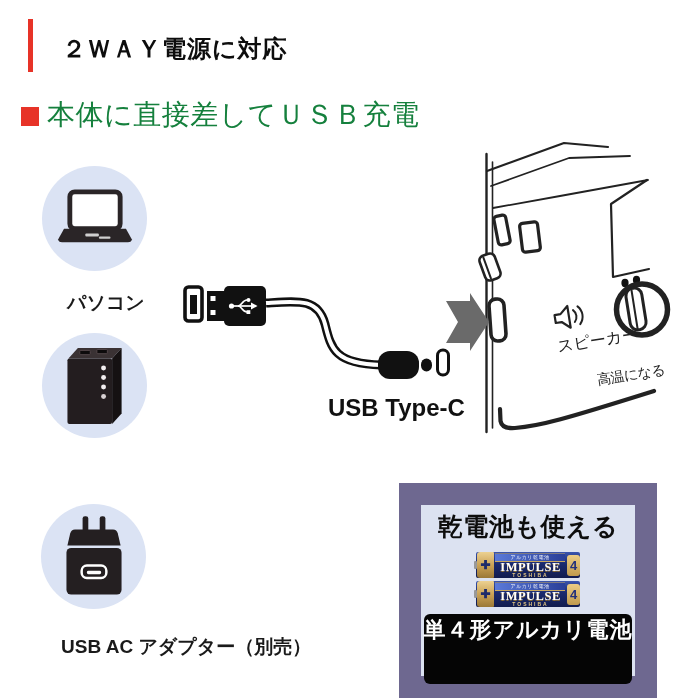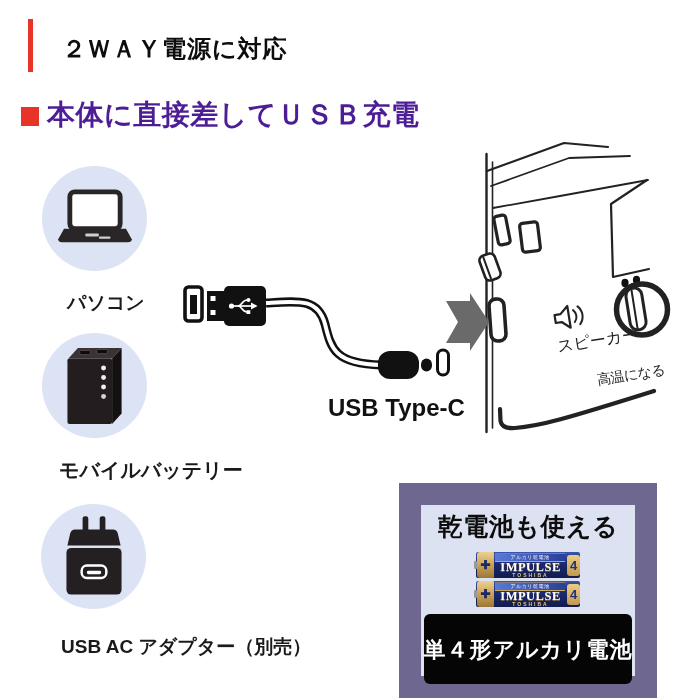--- a/index.html
+++ b/index.html
@@ -5,21 +5,21 @@
   html,body{margin:0;padding:0;background:#fff;}
   #root{
     position:relative;width:700px;height:700px;background:#ffffff;
     overflow:hidden;font-family:"Liberation Sans",sans-serif;color:#111;
   }
   .abs{position:absolute;}
   
   #h1-bar{left:28px;top:19px;width:5px;height:53px;background:#e73328;}
   #h1-text{left:62px;top:33px;font-size:24px;font-weight:700;letter-spacing:1px;color:#0d0d0d;white-space:nowrap;}
   #h2-square{left:21px;top:107px;width:18px;height:19px;background:#e73328;}
-  #h2-text{left:47px;top:96px;font-size:28px;font-weight:700;letter-spacing:0.5px;color:#4c1d95;white-space:nowrap;}
+  #h2-text{left:47px;top:96px;font-size:28px;font-weight:400;letter-spacing:0.5px;color:#15803d;white-space:nowrap;}
   
   .src-circle{width:105px;height:105px;border-radius:50%;background:#dbe3f4;display:flex;align-items:center;justify-content:center;}
   #circle-pc{left:42px;top:166px;}
   #circle-mb{left:42px;top:333px;}
   #circle-ac{left:41px;top:504px;}
   .src-label{font-size:19px;font-weight:600;color:#1a1a1a;white-space:nowrap;}
   #label-pc{left:67px;top:290px;}
   #label-mb{left:59px;top:457px;font-size:20px;}
   #label-ac{left:61px;top:634px;}
   
@@ -50,21 +50,21 @@
     letter-spacing:0.5px;box-shadow:0 1px 0 #c9a85f, 0 -0.5px 0 #c9a85f;overflow:hidden;}
   .batt-brand{position:absolute;left:19px;right:14px;top:7.5px;text-align:center;color:#fff;
     font-family:"Liberation Serif",serif;font-weight:700;font-size:12.5px;letter-spacing:0.5px;
     text-shadow:0 1px 0 #8a6d35;}
   .batt-maker{position:absolute;left:19px;right:14px;top:20px;text-align:center;color:#e3c683;
     font-size:5px;font-weight:700;letter-spacing:2px;}
   .batt-size{position:absolute;right:0px;top:2.5px;width:13px;height:21px;border-radius:3px;
     background:linear-gradient(180deg,#eccc84,#c09a4e);display:flex;align-items:center;justify-content:center;
     color:#22307c;font-size:13px;font-weight:800;}
   #battery-caption{width:208px;height:70px;margin:7px auto 0;background:#050505;border-radius:6px;
-    display:flex;flex-direction:column;align-items:center;justify-content:center;color:#fff;}
+    display:flex;flex-direction:column;align-items:center;color:#fff;}
   #battery-caption div{font-size:22px;font-weight:700;line-height:31px;letter-spacing:1px;white-space:nowrap;}
 </style>
 </head>
 <body>
 
 <div id="root">
 
   <div class="abs" id="h1-bar"></div>
   <div class="abs" id="h1-text">２ＷＡＹ電源に対応</div>
   <div class="abs" id="h2-square"></div>
@@ -86,21 +86,20 @@
       <polygon points="58,16 68,5 68,74 58,85" fill="#151112"></polygon>
       <rect x="24" y="7.5" width="11" height="4.5" rx="1" fill="#0d0b0c" stroke="#55494c" stroke-width="1"></rect>
       <rect x="42" y="6.5" width="11" height="4.5" rx="1" fill="#0d0b0c" stroke="#55494c" stroke-width="1"></rect>
       <rect x="11" y="16" width="47" height="69" rx="2" fill="#231d1f"></rect>
       <circle cx="49" cy="26" r="2.6" fill="#f2eef0"></circle>
       <circle cx="49" cy="36" r="2.6" fill="#f2eef0"></circle>
       <circle cx="49" cy="46" r="2.6" fill="#f2eef0"></circle>
       <circle cx="49" cy="56" r="2.6" fill="#d8d2d4"></circle>
     </svg>
   </div>
-  <div class="abs src-label" id="label-mb">モバイルバッテリー</div>
 
   <div class="abs src-circle" id="circle-ac">
     <svg width="76" height="86" viewBox="0 0 80 90">
       <rect x="28" y="2" width="6" height="17" rx="2.5" fill="#241f21"></rect>
       <rect x="46" y="2" width="6" height="17" rx="2.5" fill="#241f21"></rect>
       <path d="M20,16 L60,16 Q64,16 65,20 L68,33 L12,33 L15,20 Q16,16 20,16 Z" fill="#241f21"></path>
       <rect x="11" y="35.5" width="58" height="49" rx="5" fill="#241f21"></rect>
       <rect x="27" y="54" width="26" height="13" rx="5.5" fill="none" stroke="#ffffff" stroke-width="2.6"></rect>
       <rect x="32.5" y="59.5" width="15" height="3.6" rx="1.5" fill="#ffffff"></rect>
     </svg>

